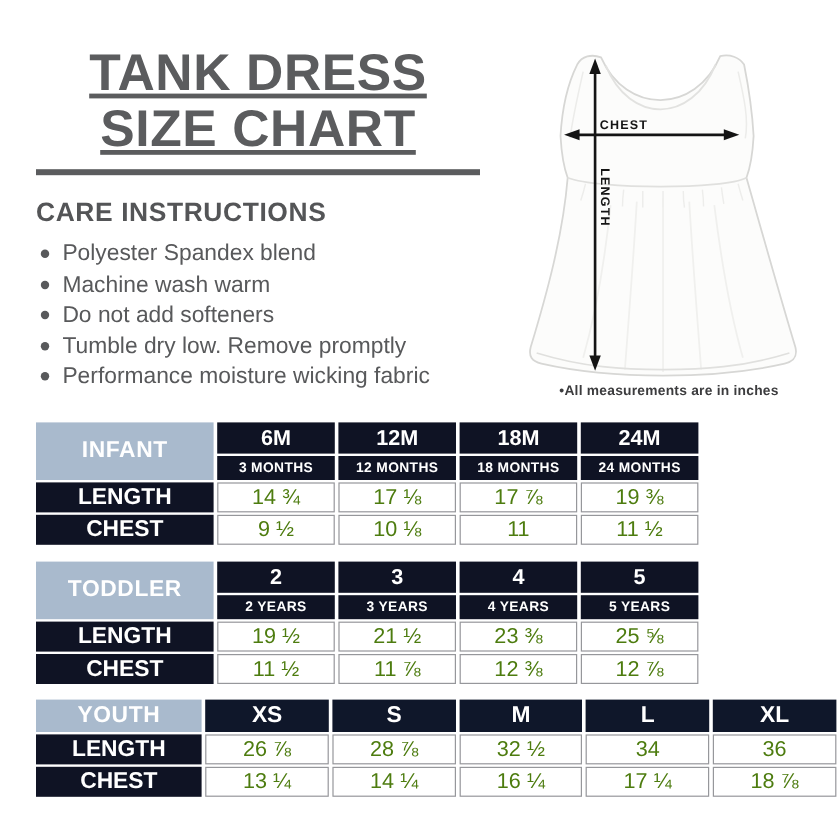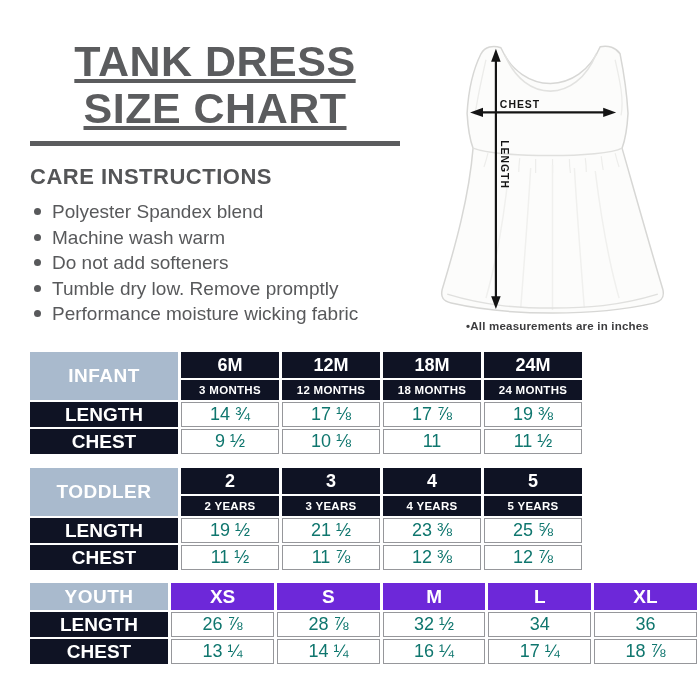--- a/index.html
+++ b/index.html
@@ -22,24 +22,24 @@
   
   .dress-figure { position:absolute; left:422px; top:20px; width:268px; height:298px; }
   .measure-note { position:absolute; left:425px; top:320px; width:265px; text-align:center;
                   font-size:11.5px; font-weight:bold; color:#3c3c3e; letter-spacing:0.2px; }
 
   
   table.size-table { position:absolute; border-collapse:separate; border-spacing:3px 2px; table-layout:fixed; }
   table.size-table td { text-align:center; vertical-align:middle; overflow:hidden; }
   td.group   { width:148px; background:#a9bacd; color:#ffffff; font-weight:bold; font-size:19px; letter-spacing:0.5px;margin-left:24px; }
   td.size    { width:98px;  background:#0f1324; color:#ffffff; font-weight:bold; font-size:18px; height:26px; }
-  td.size-y  { width:116px;  background:#6d28d9; color:#ffffff; font-weight:bold; font-size:19px; height:27px; }
+  td.size-y  { width:116px;  background:#0f172a; color:#ffffff; font-weight:bold; font-size:19px; height:27px; }
   td.subsize { background:#0f1324; color:#ffffff; font-weight:bold; font-size:11.5px; height:20px; letter-spacing:0.3px; }
   td.rowlabel{ background:#0f1324; color:#ffffff; font-weight:bold; font-size:19px; height:25px; }
-  td.val     { background:#ffffff; border:1px solid #96979b; color:#0f766e; font-size:18px; height:25px; }
+  td.val     { background:#ffffff; border:1px solid #96979b; color:#4d7c0f; font-size:18px; height:25px; }
   #table-infant  { left:27px; top:350px; }
   #table-toddler { left:27px; top:466px; }
   #table-youth   { left:27px; top:581px; }
 </style>
 </head>
 <body>
 
 <div class="stage">
 
   <div class="title-block">

